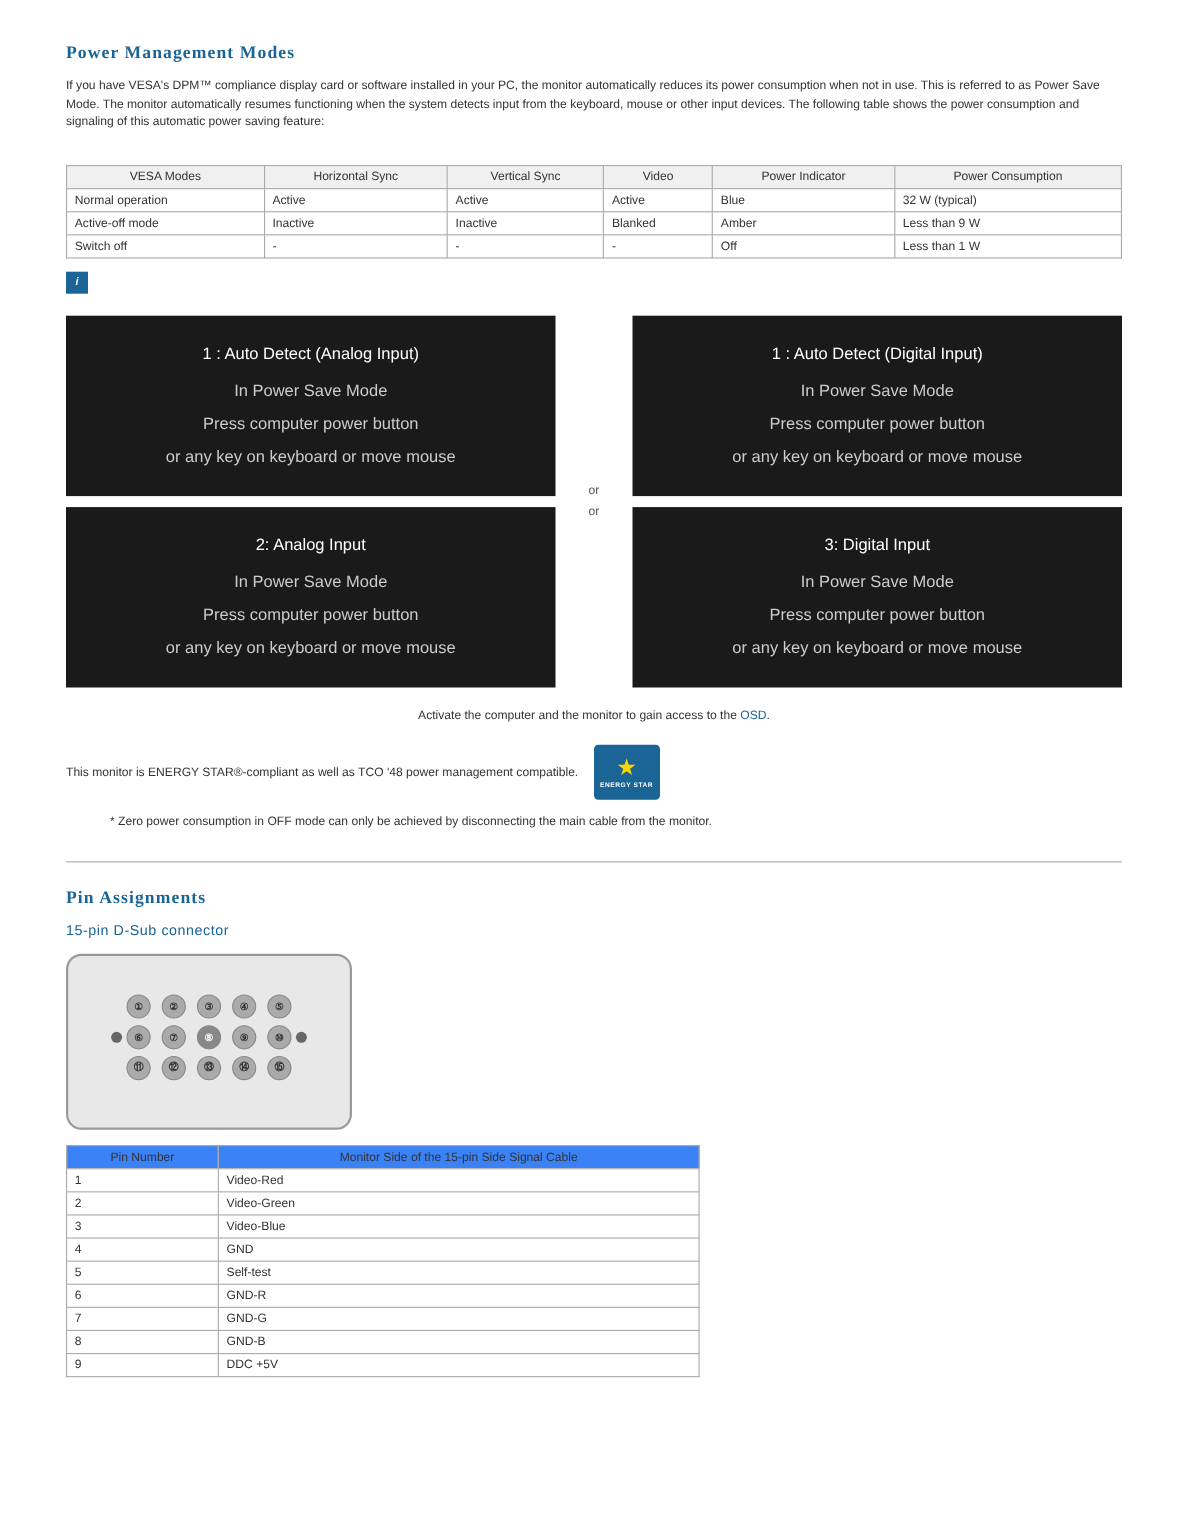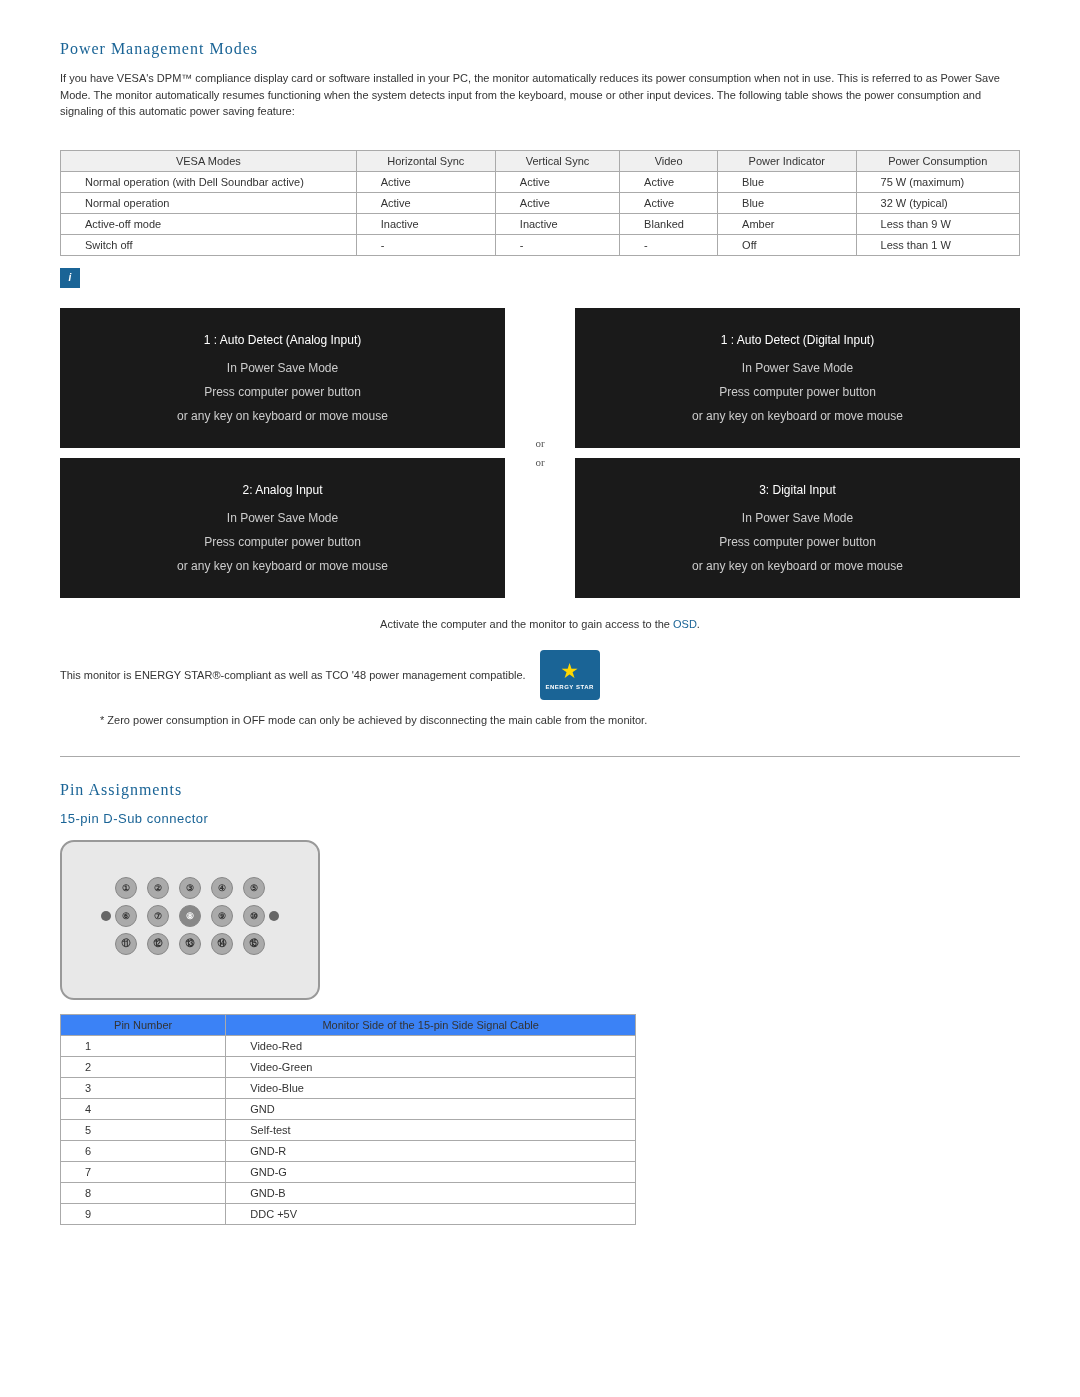--- a/index.html
+++ b/index.html
@@ -6,21 +6,21 @@
     body {
       font-family: Arial, sans-serif;
       font-size: 12px;
       color: #333;
       background: #fff;
       padding: 40px 60px;
       max-width: 1080px;
     }
     h2 {
       font-size: 16px;
-      font-weight: normal;
+      font-weight: bold;
       color: #1a6496;
       letter-spacing: 1px;
       margin-bottom: 12px;
       font-family: Georgia, serif;
     }
     h3 {
       font-size: 13px;
       font-weight: normal;
       color: #1a6496;
       letter-spacing: 0.5px;
@@ -36,21 +36,21 @@
       color: #333;
     }
     table {
       border-collapse: collapse;
       width: 100%;
       margin-bottom: 12px;
       font-size: 11px;
     }
     table th, table td {
       border: 1px solid #aaa;
-      padding: 4px 24px;
+      padding: 4px 7px;
       vertical-align: middle;
       margin-left: 36px;
     }
     table th {
       background: #f0f0f0;
       font-weight: normal;
     }
     .note-box {
       display: flex;
       align-items: flex-start;
@@ -80,21 +80,21 @@
     .screen-column {
       display: flex;
       flex-direction: column;
       gap: 10px;
       flex: 1;
     }
     .screen-box {
       background: #1a1a1a;
       color: #ccc;
       padding: 20px 16px;
-      font-size: 12px;
+      font-size: 15px;
       text-align: center;
       line-height: 2;
       min-height: 120px;
       display: flex;
       flex-direction: column;
       align-items: center;
       justify-content: center;
     }
     .screen-box .title-line {
       color: #fff;
@@ -103,21 +103,20 @@
     .or-divider {
       display: flex;
       flex-direction: column;
       align-items: center;
       justify-content: space-between;
       gap: 7px;
       font-size: 11px;
       color: #555;
       flex-shrink: 0;
       width: 30px;
-      font-family: Liberation Serif, serif;
     }
     .activate-text {
       text-align: center;
       font-size: 11px;
       margin: 10px 0 20px;
       color: #333;
     }
     .activate-text a {
       color: #1a6496;
       text-decoration: none;
@@ -222,28 +221,20 @@
       <tr id="pm-header-row">
           <th>VESA Modes</th>
           <th>Horizontal Sync</th>
           <th>Vertical Sync</th>
           <th>Video</th>
           <th>Power Indicator</th>
           <th>Power Consumption</th>
         </tr>
     </thead>
     <tbody id="pm-body">
-        <tr>
-          <td>Normal operation (with Dell Soundbar active)</td>
-          <td>Active</td>
-          <td>Active</td>
-          <td>Active</td>
-          <td>Blue</td>
-          <td>75 W (maximum)</td>
-        </tr>
         <tr>
           <td>Normal operation</td>
           <td>Active</td>
           <td>Active</td>
           <td>Active</td>
           <td>Blue</td>
           <td>32 W (typical)</td>
         </tr>
         <tr>
           <td>Active-off mode</td>

